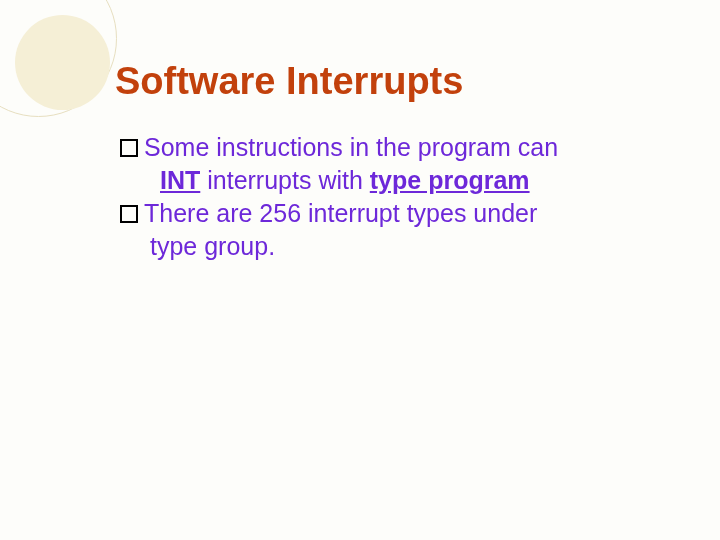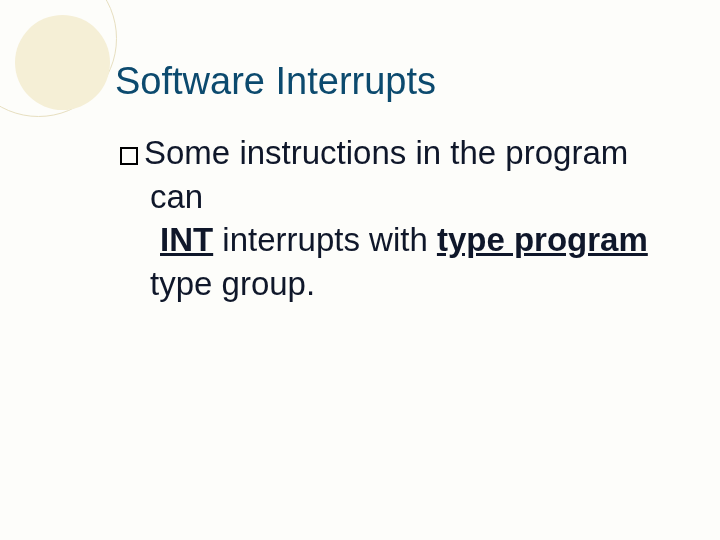--- a/index.html
+++ b/index.html
@@ -30,28 +30,28 @@
     width: 95px; height: 95px;
     background: #f5efd6;
     border-radius: 50%;
   }
   .slide {
     position: relative;
     padding: 60px 60px 0 120px;
   }
   .title {
     font-size: 38px;
-    color: #0c4a6e;
-    font-weight: 400;
+    color: #c2410c;
+    font-weight: 700;
     margin-bottom: 28px;
     margin-left: -5px;
   }
   .body-text {
-    font-size: 33px;
-    color: #0f172a;
+    font-size: 25px;
+    color: #6d28d9;
     line-height: 1.32;
     padding-left: 30px;
   }
   .bullet-row {
     position: relative;
   }
   .sqbullet {
     display: inline-block;
     width: 18px; height: 18px;
     border: 2px solid #000;
@@ -75,16 +75,19 @@
 
   <div class="body-text">
 
     <div class="bullet-row">
       <span class="sqbullet"></span><span>Some</span><span> instructions in the program can</span>
     </div>
     <div class="indent-line">
       <span class="bold">INT</span><span> interrupts with </span><span class="bold">type program</span>
     </div>
 
+    <div class="bullet-row">
+      <span class="sqbullet"></span><span>There</span><span> are 256 interrupt types under</span>
+    </div>
     <div>type group.</div>
 
   </div>
 </div>
 
 </body></html>

